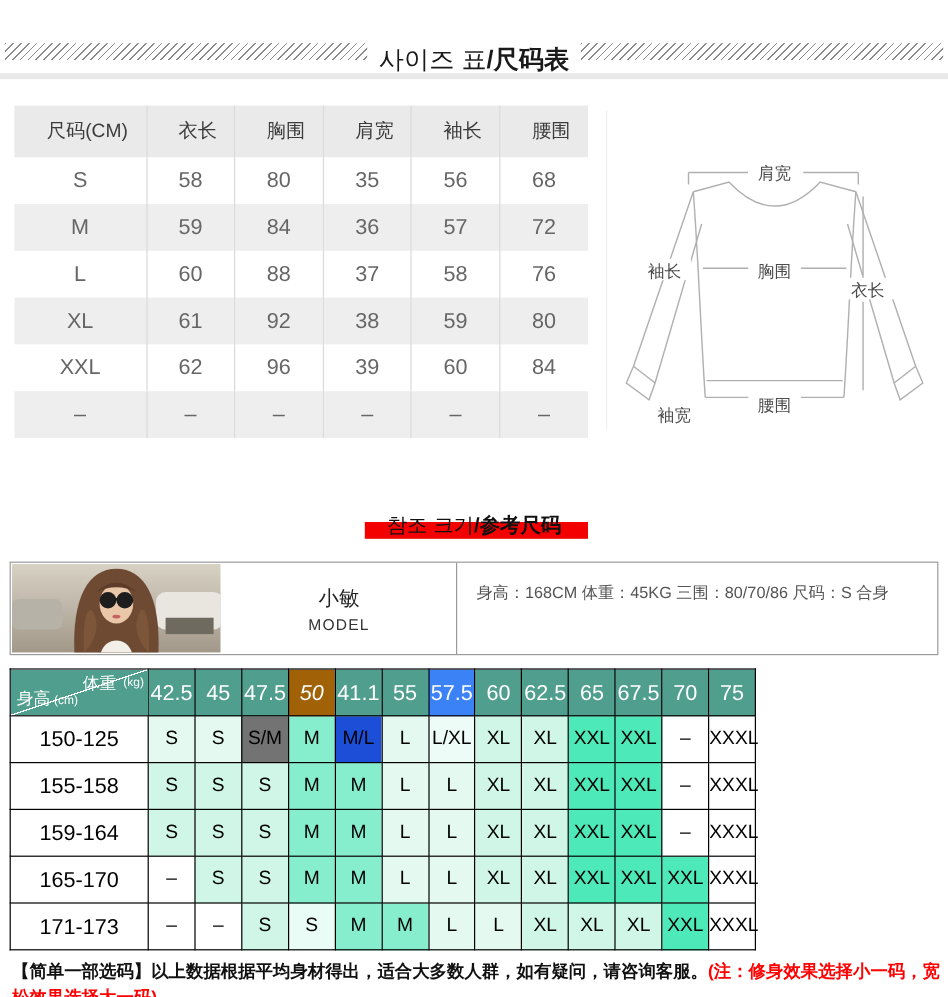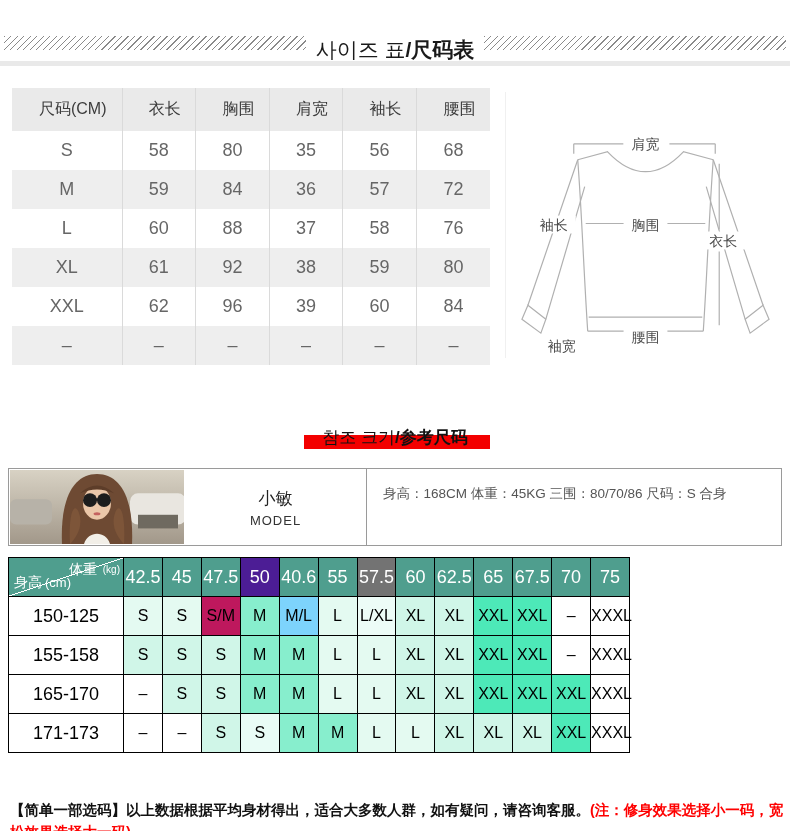--- a/index.html
+++ b/index.html
@@ -35,39 +35,39 @@
   .ref-title-wrap { position:absolute; top:426px; left:0; right:0; text-align:center; }
   .ref-title { position:relative; display:inline-block; font-size:17px; color:#111; padding:0 6px; }
   .ref-title .bar { position:absolute; left:-12px; right:-16px; bottom:0px; height:14px; z-index:0; }
   .ref-title .txt { position:relative; z-index:1; }
   .ref-title .zh { font-weight:bold; }
 
   
   .model-box { position:absolute; top:468px; left:8px; width:774px; height:78px; border:1px solid #9a9a9a; display:flex; align-items:stretch; background:#fff; }
   .model-photo { width:174px; margin:1px; position:relative; overflow:hidden; flex:none; }
   .model-photo svg { display:block; width:100%; height:100%; }
-  .model-name-col { width:182px; flex:none; display:flex; flex-direction:column; align-items:center; justify-content:center; border-right:1px solid #9a9a9a; gap:3px; }
+  .model-name-col { width:196px; flex:none; display:flex; flex-direction:column; align-items:center; justify-content:center; border-right:1px solid #9a9a9a; gap:3px; }
   .model-name { font-size:17px; color:#222; }
   .model-role { font-size:13px; color:#333; letter-spacing:1px; }
   .model-stats { flex:1; padding:12px 14px 0 16px; font-size:13.5px; color:#555; line-height:1.9; }
 
   
   .reco-table { position:absolute; top:557px; left:8px; width:622px; border-collapse:collapse; table-layout:fixed; }
   .reco-table th, .reco-table td { border:1px solid #000; text-align:center; vertical-align:middle; height:39px; padding:0; }
   .reco-table thead th { color:#fff; font-size:18px; font-weight:normal; }
   .reco-table tbody th { background:#fff; font-size:18px; font-weight:normal; color:#000; }
   .reco-table tbody td { font-size:16px; color:#000; }
   .reco-table col.r-first { width:115px; }
   .corner { position:relative; }
   .corner .diag { position:absolute; inset:0;
     background-image:linear-gradient(to bottom right, transparent 49.4%, #fff 49.4%, #fff 50.6%, transparent 50.6%); }
   .corner .ct { position:absolute; top:3px; right:26px; font-size:14px; color:#fff; }
   .corner .ctu { position:absolute; top:6px; right:3px; font-size:10px; color:#fff; }
   .corner .cb { position:absolute; bottom:4px; left:5px; font-size:14px; color:#fff;text-align:center; }
-  .corner .cbu { position:absolute; bottom:6px; left:36px; font-size:13px; color:#fff; }
+  .corner .cbu { position:absolute; bottom:6px; left:36px; font-size:10px; color:#fff; }
 
   
   .footer-note { position:absolute; top:799px; left:10px; right:4px; font-size:14.5px; line-height:1.55; font-weight:bold; color:#111; }
   .footer-note .red { color:#fe0101; }
 </style>
 </head>
 <body>
 
 <div class="page">
 
@@ -257,51 +257,67 @@
         <th class="corner" style="background-color: rgb(79, 158, 142);">
           <span class="diag"></span>
           <span class="ct">体重</span>
           <span class="ctu">(kg)</span>
           <span class="cb">身高</span>
           <span class="cbu">(cm)</span>
         </th>
         <th style="background-color: rgb(79, 158, 142);">42.5</th>
         <th style="background-color: rgb(79, 158, 142);">45</th>
         <th style="background-color: rgb(79, 158, 142);">47.5</th>
-        <th style="background-color: #4c1d95;">50</th>
-        <th style="background-color: rgb(79, 158, 142);">40.6</th>
+        <th style="background-color: #a16207; font-style: italic;">50</th>
+        <th style="background-color: rgb(79, 158, 142);">41.1</th>
         <th style="background-color: rgb(79, 158, 142);">55</th>
-        <th style="background-color: #737373; margin-top: 40px;">57.5</th>
+        <th style="background-color: #3b82f6; margin-top: 40px;">57.5</th>
         <th style="background-color: rgb(79, 158, 142);">60</th>
         <th style="background-color: rgb(79, 158, 142);">62.5</th>
         <th style="background-color: rgb(79, 158, 142);">65</th>
         <th style="background-color: rgb(79, 158, 142);">67.5</th>
         <th style="background-color: rgb(79, 158, 142);">70</th>
         <th style="background-color: rgb(79, 158, 142);">75</th>
       </tr>
     </thead>
     <tbody>
       <tr>
         <th>150-125</th>
         <td style="background-color: rgb(228, 250, 241);">S</td>
         <td style="background-color: rgb(228, 250, 241);">S</td>
-        <td style="background-color: #be185d;">S/M</td>
-        <td style="background-color: rgb(135, 238, 205);">M</td>
-        <td style="background-color: #7dd3fc;">M/L</td>
+        <td style="background-color: #737373;">S/M</td>
+        <td style="background-color: rgb(135, 238, 205);">M</td>
+        <td style="background-color: #1d4ed8;">M/L</td>
         <td style="background-color: rgb(228, 250, 241);">L</td>
         <td style="background-color: rgb(237, 252, 247);">L/XL</td>
         <td style="background-color: rgb(208, 246, 232);">XL</td>
         <td style="background-color: rgb(208, 246, 232);">XL</td>
         <td style="background-color: rgb(77, 233, 184);">XXL</td>
         <td style="background-color: rgb(77, 233, 184);">XXL</td>
         <td style="background-color: rgb(255, 255, 255);">–</td>
         <td style="background-color: rgb(255, 255, 255);">XXXL</td>
       </tr>
       <tr>
         <th>155-158</th>
+        <td style="background-color: rgb(208, 246, 232);">S</td>
+        <td style="background-color: rgb(208, 246, 232);">S</td>
+        <td style="background-color: rgb(208, 246, 232);">S</td>
+        <td style="background-color: rgb(135, 238, 205);">M</td>
+        <td style="background-color: rgb(135, 238, 205);">M</td>
+        <td style="background-color: rgb(228, 250, 241);">L</td>
+        <td style="background-color: rgb(228, 250, 241);">L</td>
+        <td style="background-color: rgb(208, 246, 232);">XL</td>
+        <td style="background-color: rgb(208, 246, 232);">XL</td>
+        <td style="background-color: rgb(77, 233, 184);">XXL</td>
+        <td style="background-color: rgb(77, 233, 184);">XXL</td>
+        <td style="background-color: rgb(255, 255, 255);">–</td>
+        <td style="background-color: rgb(255, 255, 255);">XXXL</td>
+      </tr>
+      <tr>
+        <th>159-164</th>
         <td style="background-color: rgb(208, 246, 232);">S</td>
         <td style="background-color: rgb(208, 246, 232);">S</td>
         <td style="background-color: rgb(208, 246, 232);">S</td>
         <td style="background-color: rgb(135, 238, 205);">M</td>
         <td style="background-color: rgb(135, 238, 205);">M</td>
         <td style="background-color: rgb(228, 250, 241);">L</td>
         <td style="background-color: rgb(228, 250, 241);">L</td>
         <td style="background-color: rgb(208, 246, 232);">XL</td>
         <td style="background-color: rgb(208, 246, 232);">XL</td>
         <td style="background-color: rgb(77, 233, 184);">XXL</td>

